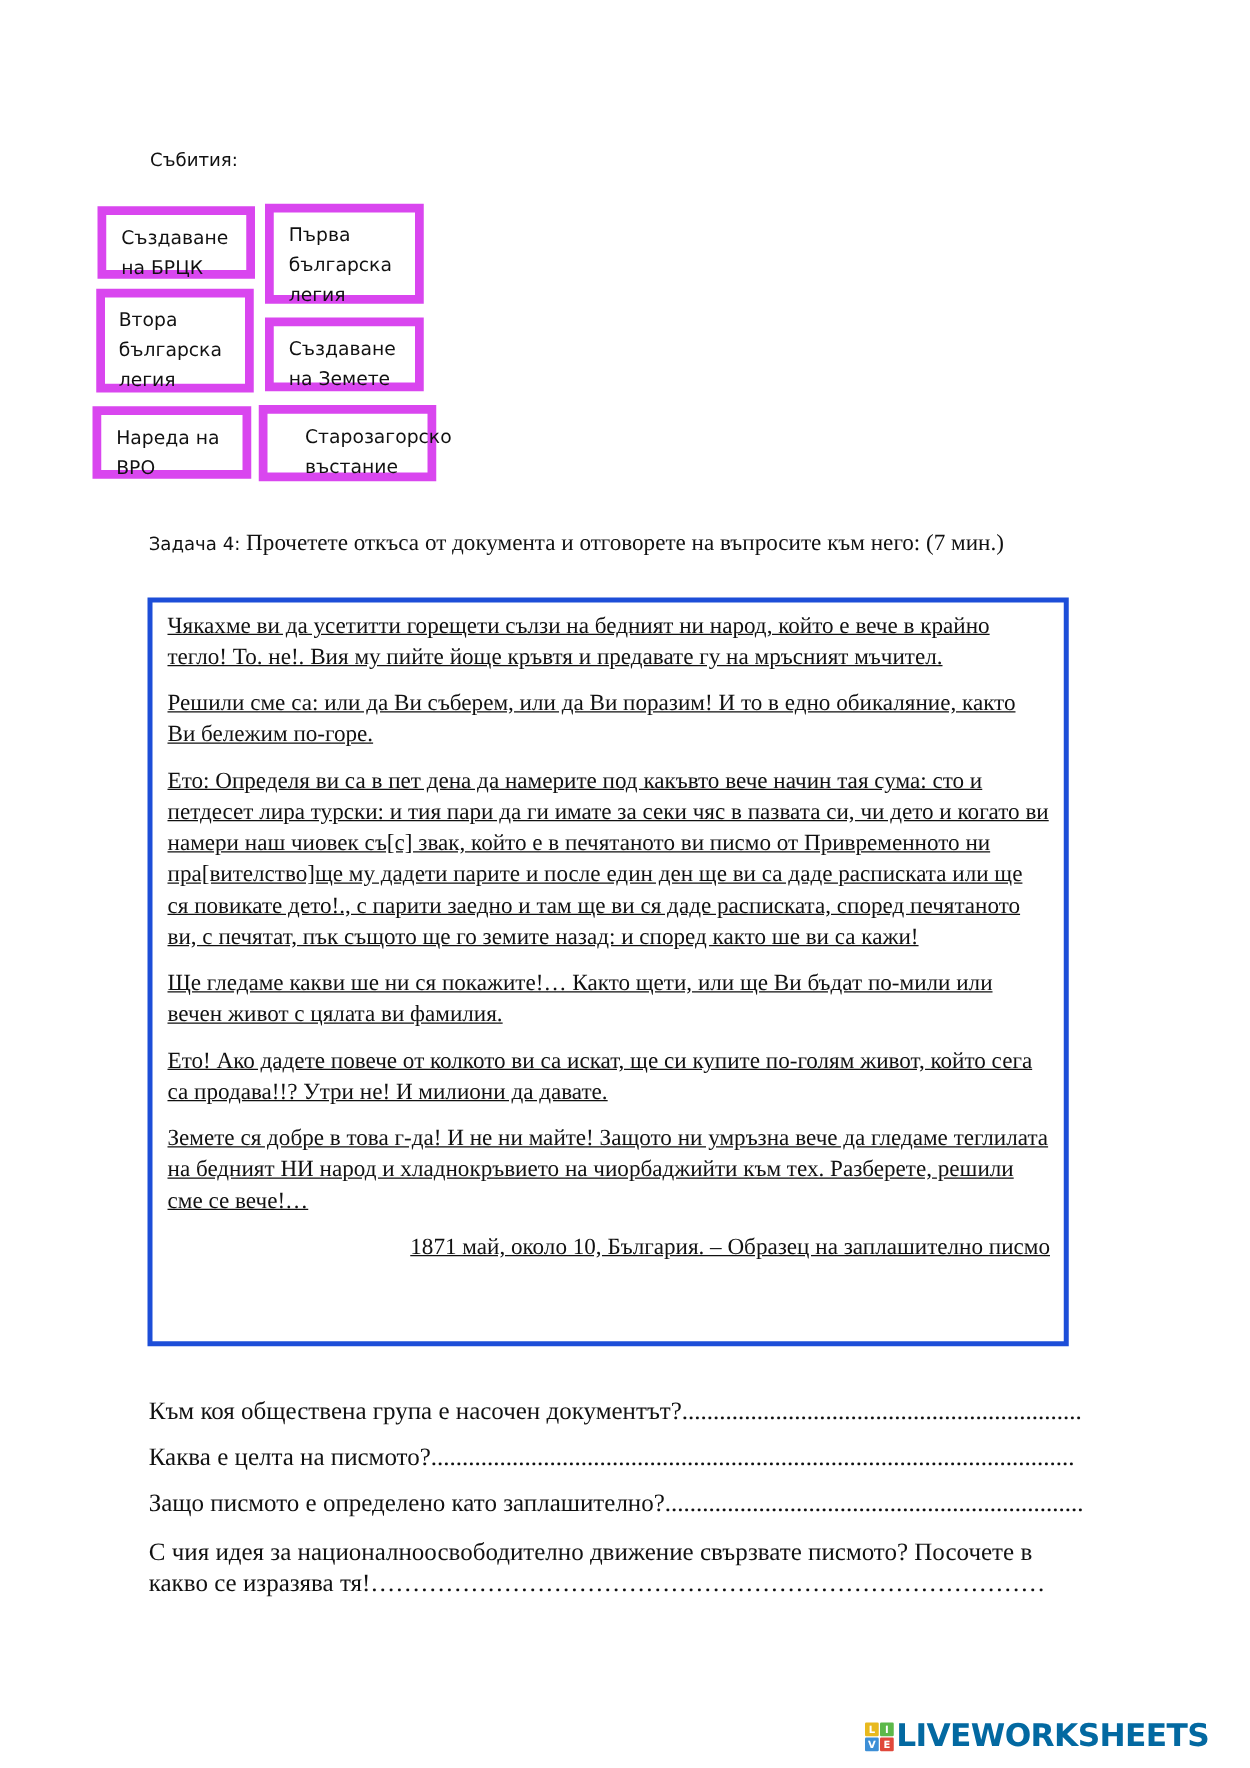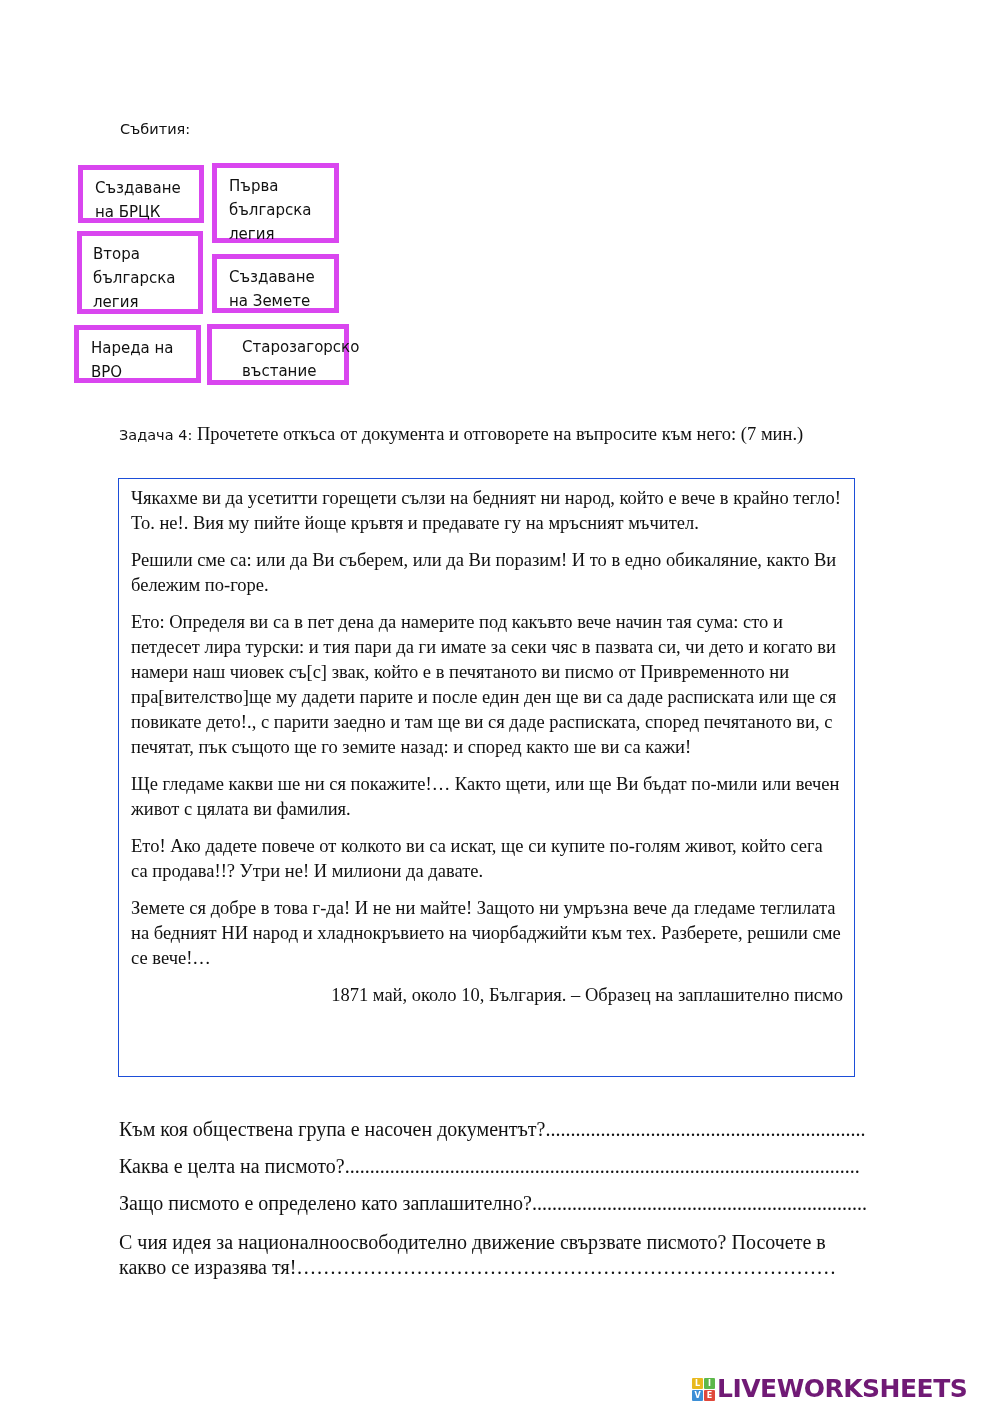--- a/index.html
+++ b/index.html
@@ -3,53 +3,53 @@
 <meta charset="utf-8">
 <style>
   html, body { margin: 0; padding: 0; background: #ffffff; }
   body { width: 1000px; height: 1414px; position: relative; overflow: hidden; color: #111; }
   .sans { font-family: "DejaVu Sans", "Liberation Sans", sans-serif; }
   .serif { font-family: "Liberation Serif", "DejaVu Serif", serif; }
 
   #events-label { position: absolute; left: 120px; top: 121px; font-size: 14.5px; }
 
   .event-box {
-    position: absolute; box-sizing: border-box; border: 5px solid #d946ef;
+    position: absolute; box-sizing: border-box; border: 7px solid #d946ef;
     background: #fff; font-size: 15px; line-height: 24px;
     padding: 6px 10px 0 12px;
   }
   #ev1 { left: 78px;  top: 165px; width: 126px; height: 58px; }
   #ev2 { left: 212px; top: 163px; width: 127px; height: 80px; padding-top: 6px; }
   #ev3 { left: 77px;  top: 231px; width: 126px; height: 83px; padding-left: 11px; }
   #ev4 { left: 212px; top: 254px; width: 127px; height: 59px; }
   #ev5 { left: 74px;  top: 325px; width: 127px; height: 58px; padding-left: 12px; }
   #ev6 { left: 207px; top: 324px; width: 142px; height: 61px; padding-left: 30px; }
 
   #task-line { position: absolute; left: 119px; top: 424px; font-size: 18px; white-space: nowrap; }
   #task-line .task-label { font-family: "DejaVu Sans", "Liberation Sans", sans-serif; font-size: 14.5px; }
   #task-line .task-text { font-family: "Liberation Serif", "DejaVu Serif", serif; font-size: 18.5px; }
 
   #doc-box {
     position: absolute; left: 118px; top: 478px; width: 737px; height: 599px;
-    box-sizing: border-box; border: 1px solid #1d4ed8; padding: 7px 12px 0 12px;
-    font-size: 18.5px; line-height: 25px;
+    box-sizing: border-box; border: 4px solid #1d4ed8; padding: 7px 12px 0 12px;
+    font-size: 18.5px; line-height: 25px; text-decoration: underline;
   }
   #doc-box p { margin: 0 0 12px 0; }
   #doc-box p.sig { text-align: right; margin-top: 12px; margin-right: -1px; }
 
   .q { position: absolute; left: 119px; font-size: 20px; line-height: 25px; white-space: nowrap; }
   #q1 { top: 1117px; }
   #q2 { top: 1154px; }
   #q3 { top: 1191px; }
   #q4 { top: 1230px; }
 
   #logo { position: absolute; left: 692px; top: 1377px; height: 24px; display: flex; align-items: center; }
   .logo-tiles { display: grid; grid-template-columns: 11px 11px; grid-template-rows: 11px 11px; gap: 1px; margin-right: 2px; }
   .tile { font-family: "DejaVu Sans", sans-serif; font-size: 8px; font-weight: bold; color: #fff; display: flex; align-items: center; justify-content: center; border-radius: 1px; }
-  .logo-word { font-family: "DejaVu Sans", "Liberation Sans", sans-serif; font-weight: bold; font-size: 25px; letter-spacing: -0.5px; color: #701a75; line-height: 24px; }
+  .logo-word { font-family: "DejaVu Sans", "Liberation Sans", sans-serif; font-weight: bold; font-size: 25px; letter-spacing: -0.5px; color: #0369a1; line-height: 24px; }
 </style>
 </head>
 <body>
 
 <div id="events-label" class="sans">Събития:</div>
 
 <div id="ev1" class="event-box sans">
   <div>Създаване</div>
   <div>на БРЦК</div>
 </div>

